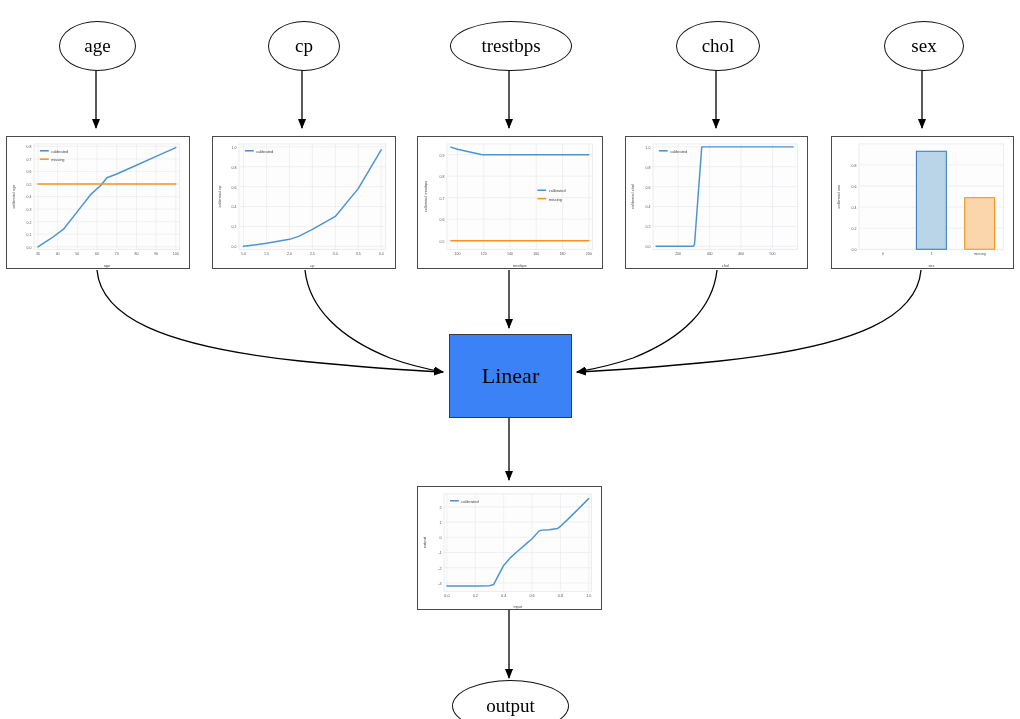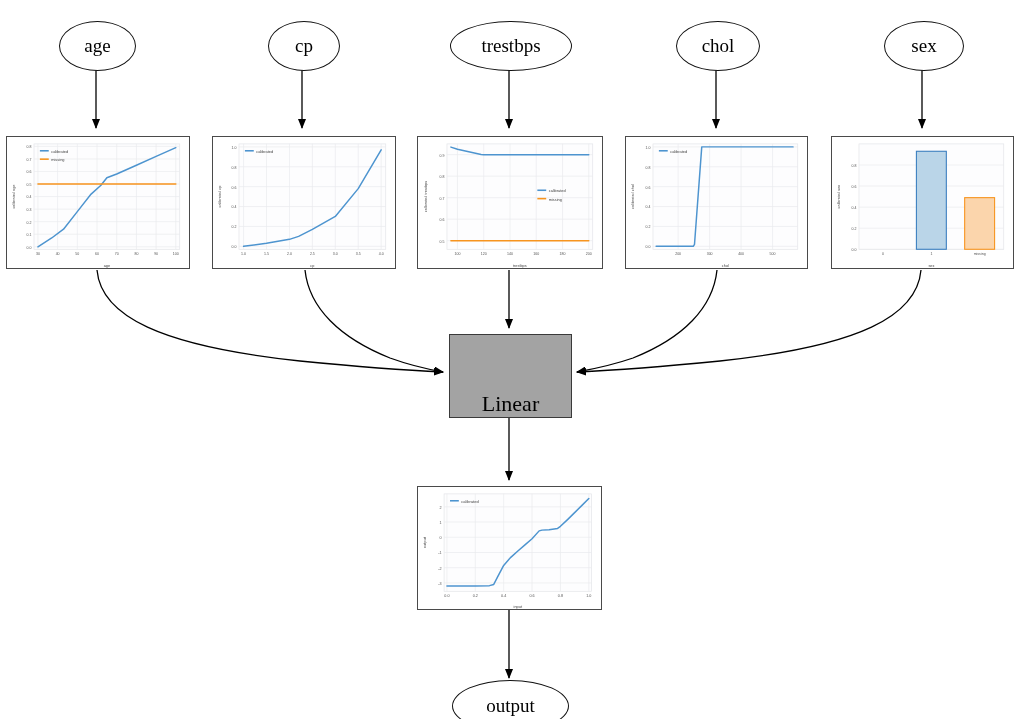--- a/index.html
+++ b/index.html
@@ -4,22 +4,22 @@
 <style>
   html,body{margin:0;padding:0;background:#ffffff;}
   body{width:1020px;height:719px;position:relative;overflow:hidden;
        font-family:"Liberation Serif",serif;}
   .canvas{position:absolute;left:0;top:16px;width:854px;height:719px;}
   svg.edges{position:absolute;left:0;top:0;width:1020px;height:719px;pointer-events:none;}
 
   .ellipse-node{position:absolute;display:flex;align-items:center;justify-content:center;
       border:1.3px solid #111;border-radius:50%;background:#fff;
       font-family:"Liberation Serif",serif;font-size:19px;color:#000;}
-  .rect-node{position:absolute;display:flex;align-items:flex-end;justify-content:center;
-      border:1.4px solid #3a3a3a;background:#a3a3a3;
+  .rect-node{position:absolute;display:flex;align-items:center;justify-content:center;
+      border:1.4px solid #3a3a3a;background:#3b82f6;
       font-family:"Liberation Serif",serif;font-size:22px;color:#000;}
 
   .chart-box{position:absolute;border:1.4px solid #4a4a4a;background:#fff;box-sizing:border-box;}
   .plot-svg{display:block;width:100%;height:100%;}
   .tick-lbl{font-family:"Liberation Sans",sans-serif;fill:#555;}
   .axis-lbl{font-family:"Liberation Sans",sans-serif;fill:#444;}
   .leg-lbl{font-family:"Liberation Sans",sans-serif;fill:#444;}
   .grid-line{stroke:#e9eaee;stroke-width:0.7;}
   .plot-bg{fill:#fdfdfe;stroke:#e3e4e8;stroke-width:0.7;}
 </style>

